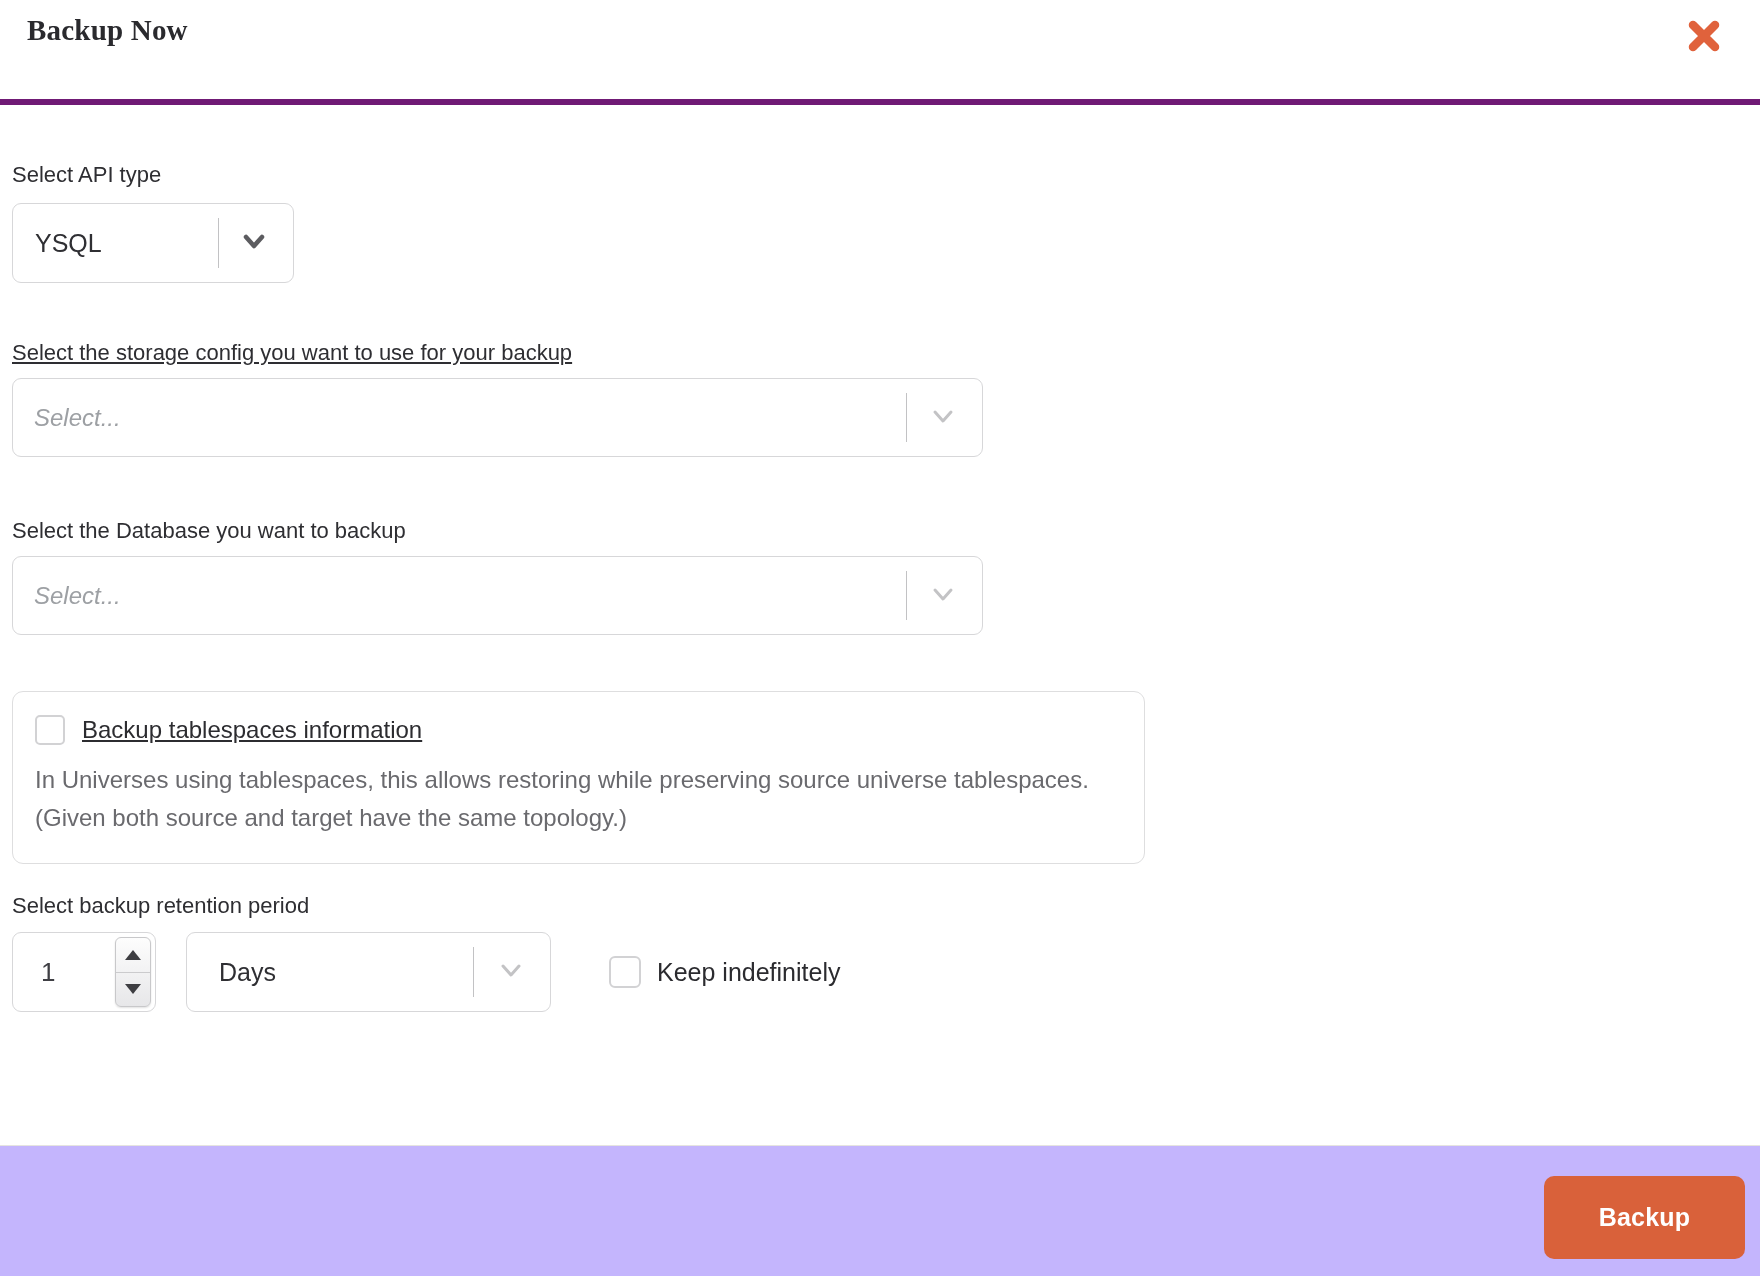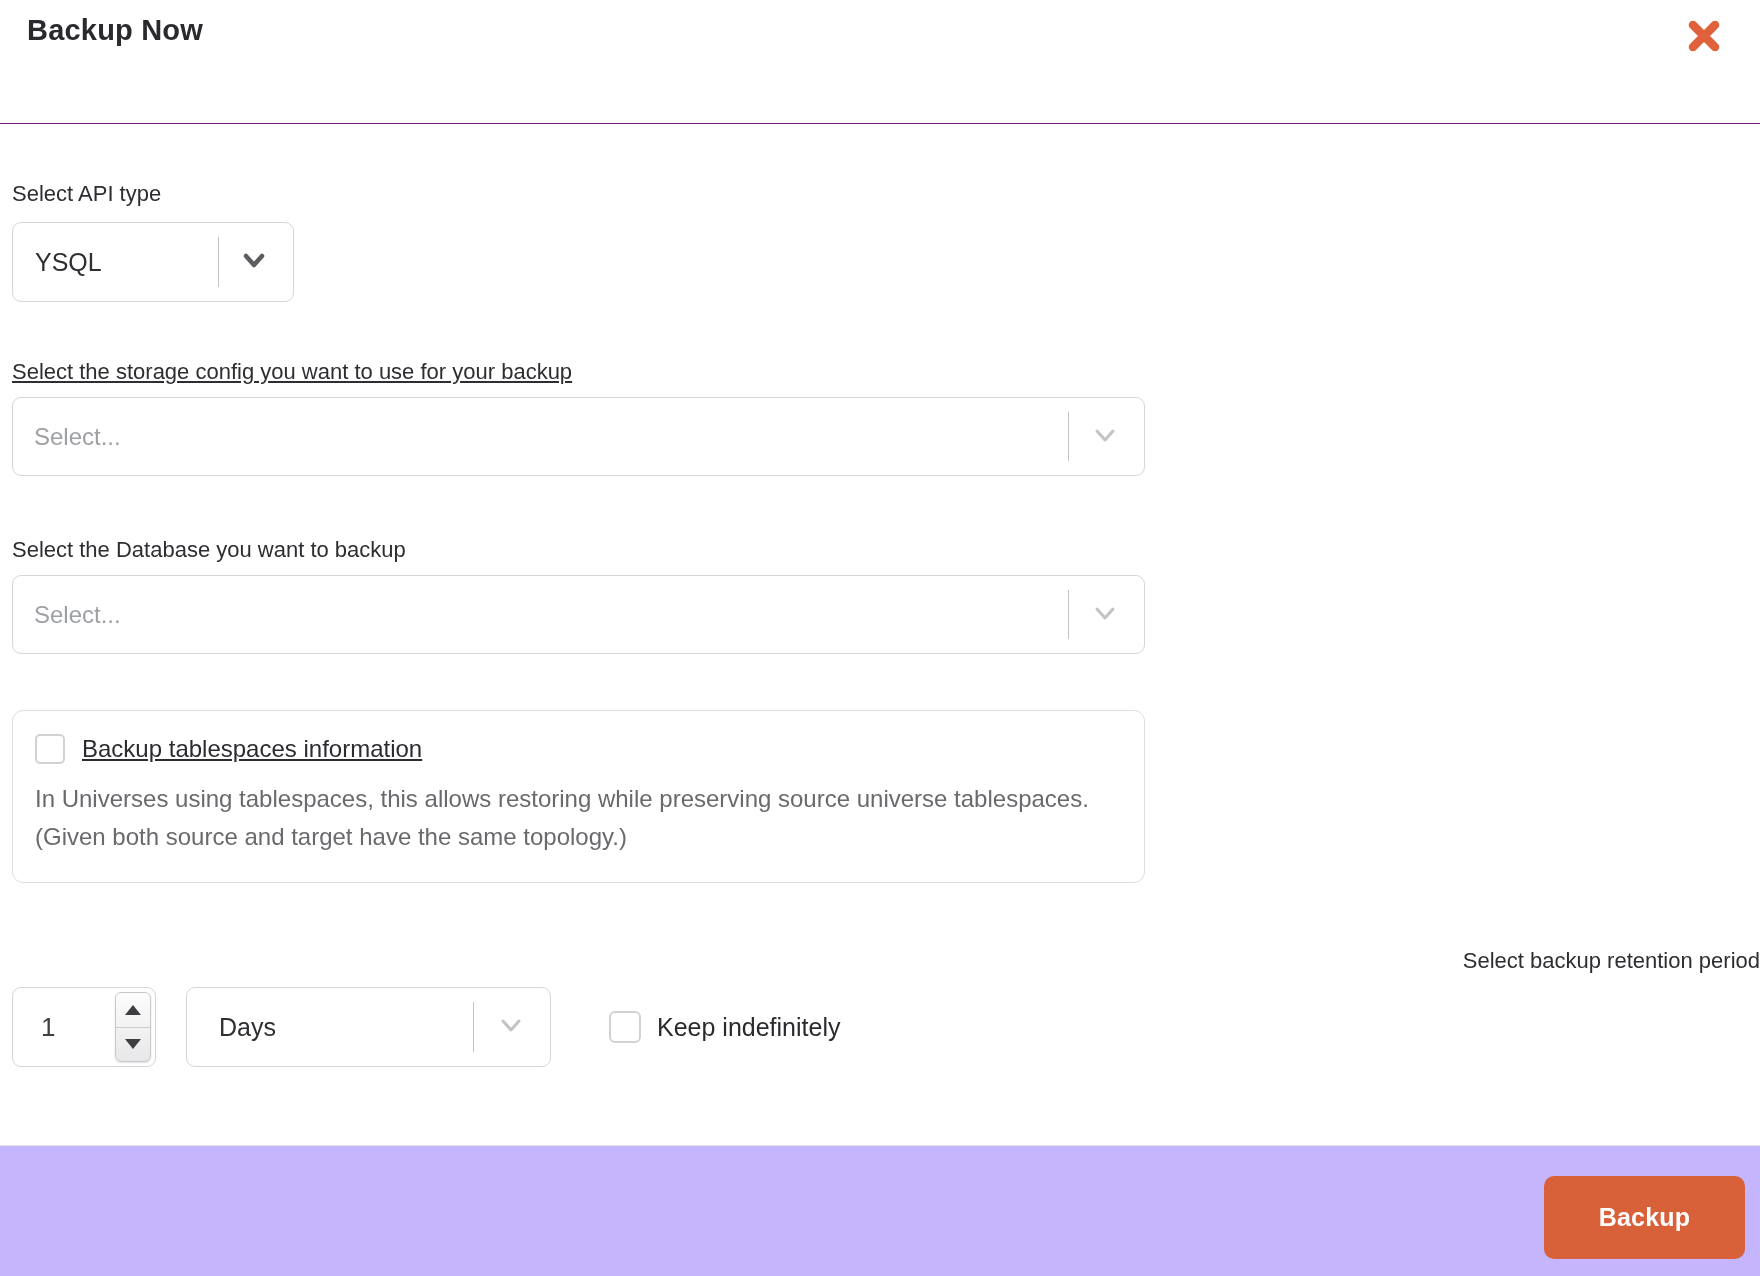--- a/index.html
+++ b/index.html
@@ -2,39 +2,39 @@
 <html><head>
 <meta charset="utf-8">
 <style>
   * { margin: 0; padding: 0; box-sizing: border-box; }
   html, body { width: 1760px; height: 1276px; background: #ffffff; }
   body { font-family: "Liberation Sans", sans-serif; color: #2e2e32; }
 
   .modal { position: relative; width: 1760px; height: 1276px; background: #fff; overflow: hidden; }
 
   
-  .header { position: relative; height: 124px; border-bottom: 1px solid #701a75; }
+  .header { position: relative; height: 105px; border-bottom: 6px solid #701a75; font-family: Liberation Serif, serif; }
   .title { position: absolute; left: 27px; top: 14px; font-size: 29px; font-weight: 700; color: #2a2a2e; letter-spacing: 0.2px; }
   .close-btn { position: absolute; right: 36px; top: 16px; width: 40px; height: 40px; background: none; border: none; cursor: pointer; padding: 0; }
 
   
   .body { padding-left: 12px; }
   .field-label { font-size: 22px; line-height: 27px; color: #2e2e32; }
   .lbl-api { margin-top: 56px; }
   .lbl-storage { margin-top: 56px; text-decoration: underline; }
   .lbl-db { margin-top: 60px; }
-  .lbl-retention { margin-top: 64px; text-align: right; }
+  .lbl-retention { margin-top: 28px; }
 
   .select-box {
     position: relative; margin-top: 15px; height: 80px;
     border: 1px solid #d7d7d9; border-radius: 9px; background: #fff;
     display: flex; align-items: center; cursor: pointer;
   }
   .select-box.small { width: 282px; }
-  .select-box.wide { width: 1133px; margin-top: 12px; height: 79px; }
+  .select-box.wide { width: 971px; margin-top: 12px; height: 79px; font-style: italic; }
   .select-value { padding-left: 22px; font-size: 25px; color: #2f2f33; }
   .select-placeholder { padding-left: 21px; font-size: 24px; color: #9da0a4; }
   .select-sep { position: absolute; top: 14px; bottom: 14px; width: 1px; background: #c2c2c4; }
   .select-box.small .select-sep { right: 74px; }
   .select-box.wide .select-sep { right: 75px; }
   .select-box .chev { position: absolute; right: 24px; top: 50%; transform: translateY(-50%); }
   .chev-dark { color: #5c5c60; }
   .chev-light { color: #c3c3c5; }
 
   

